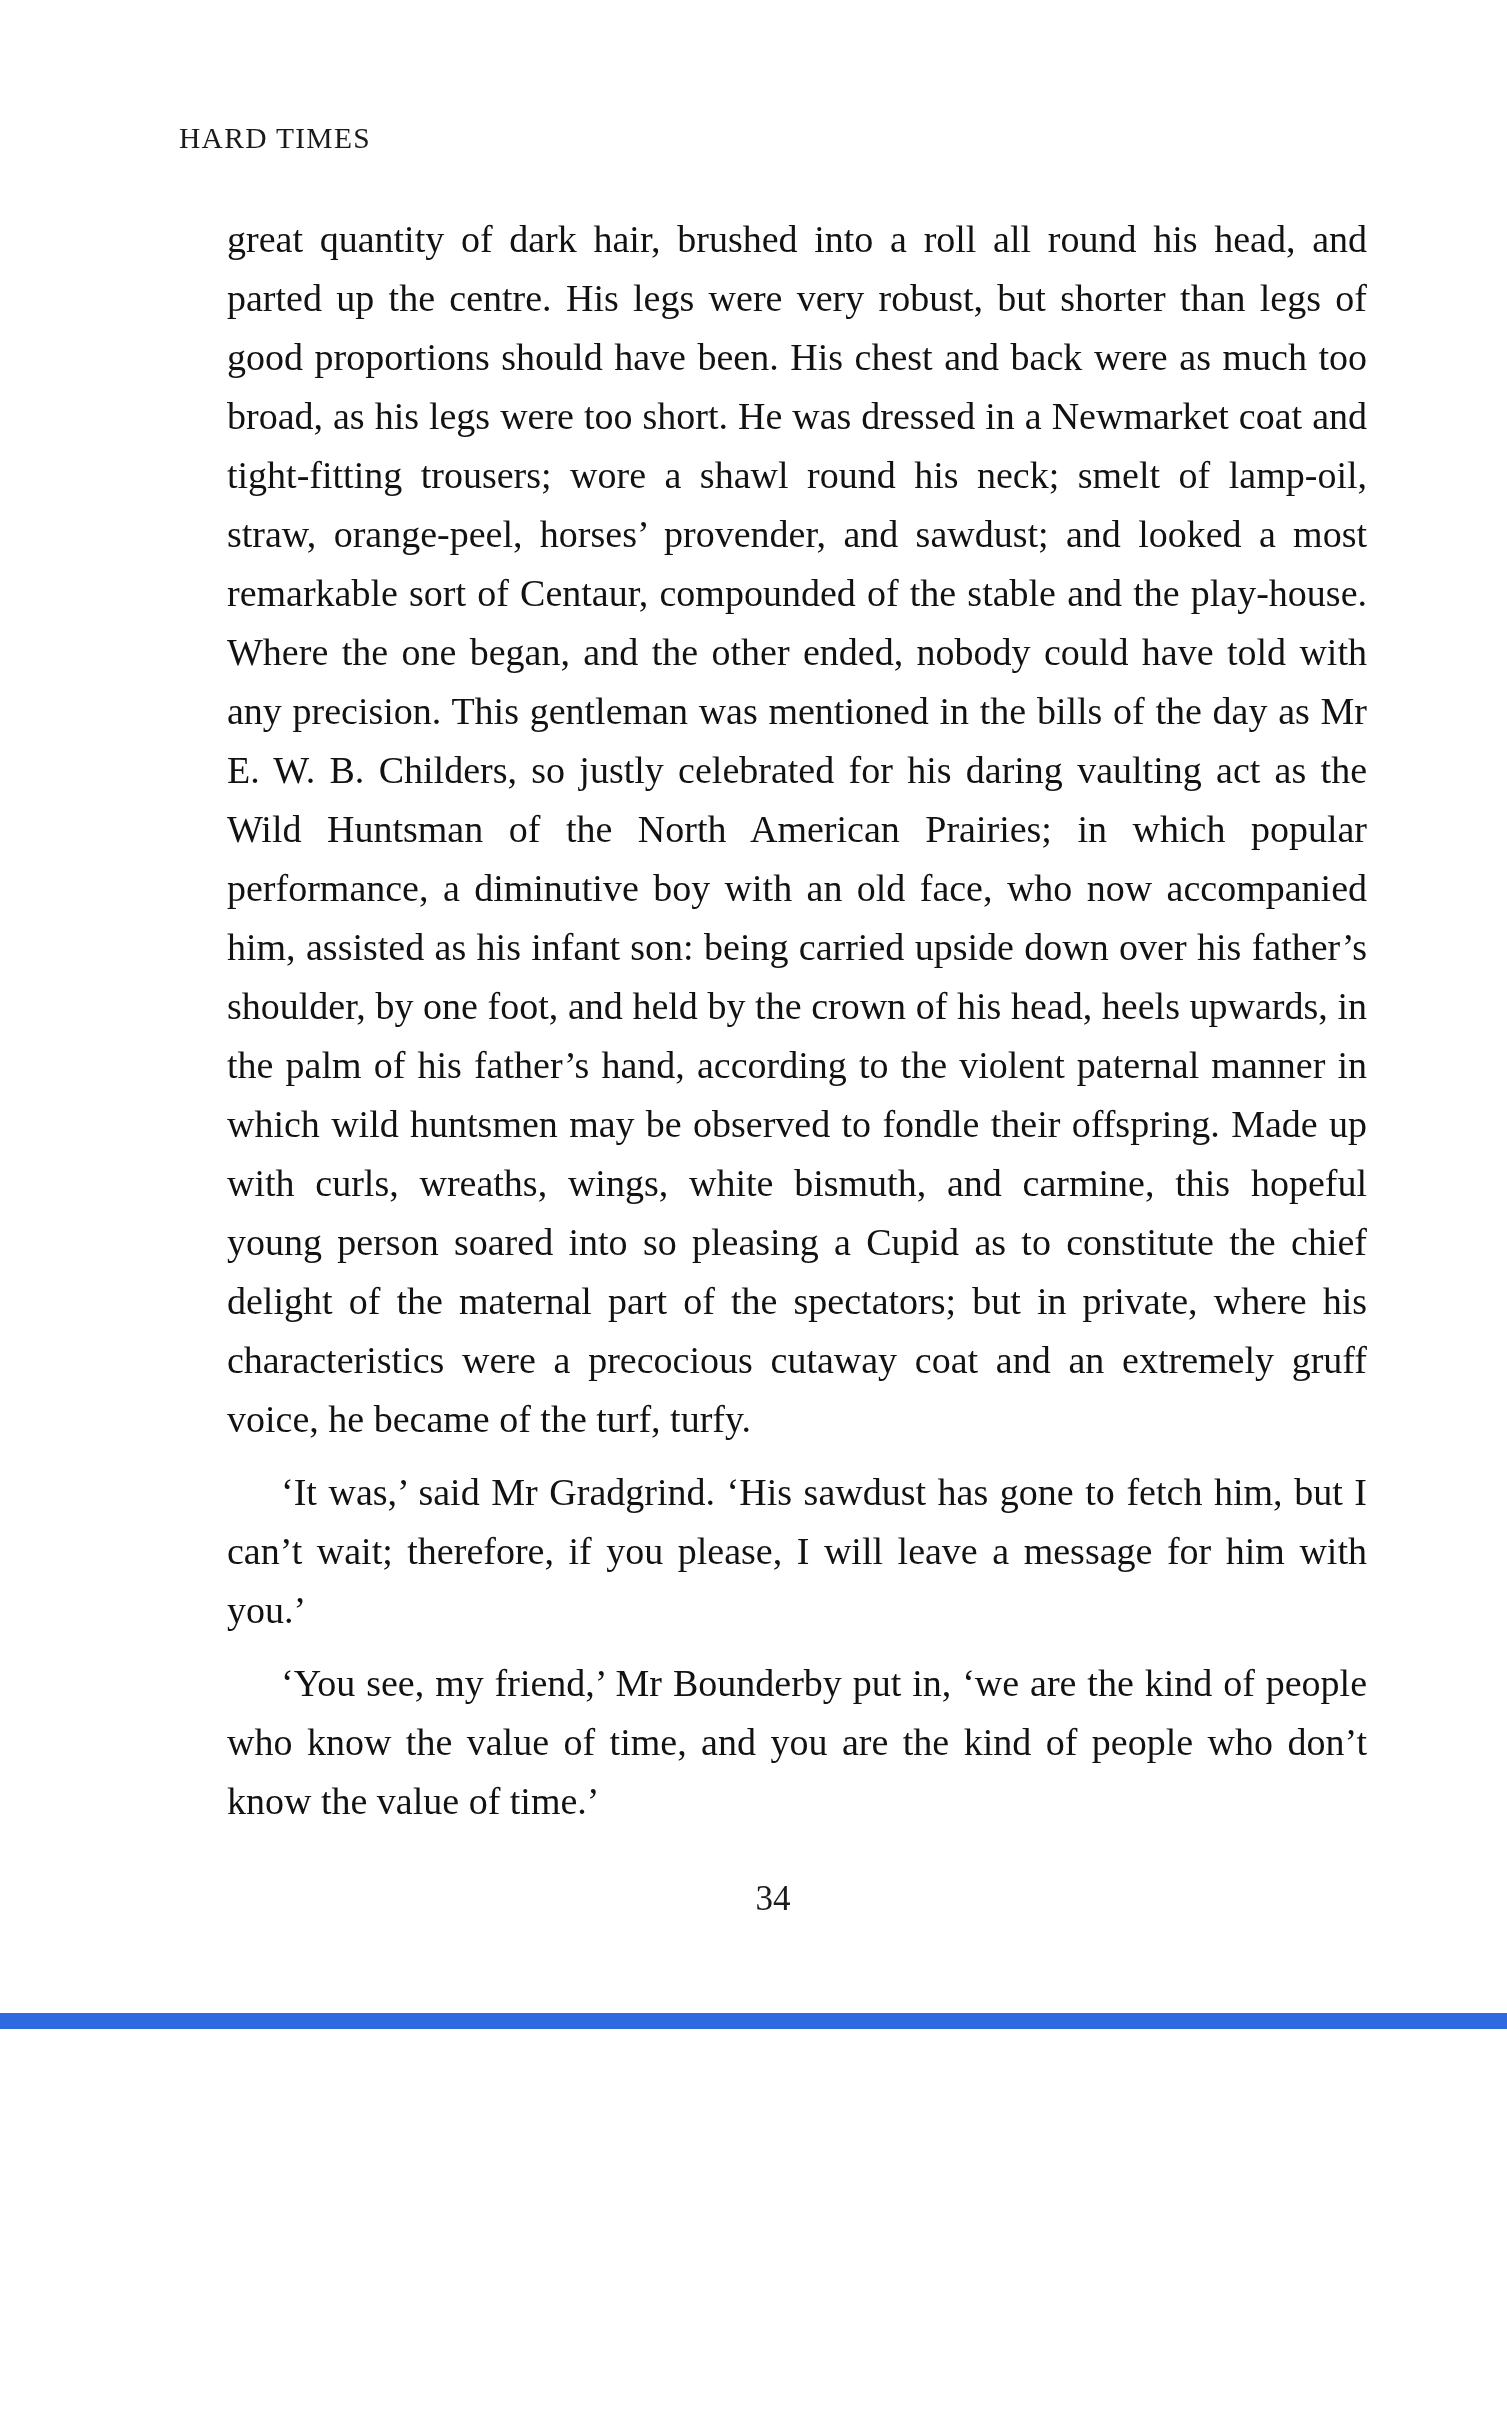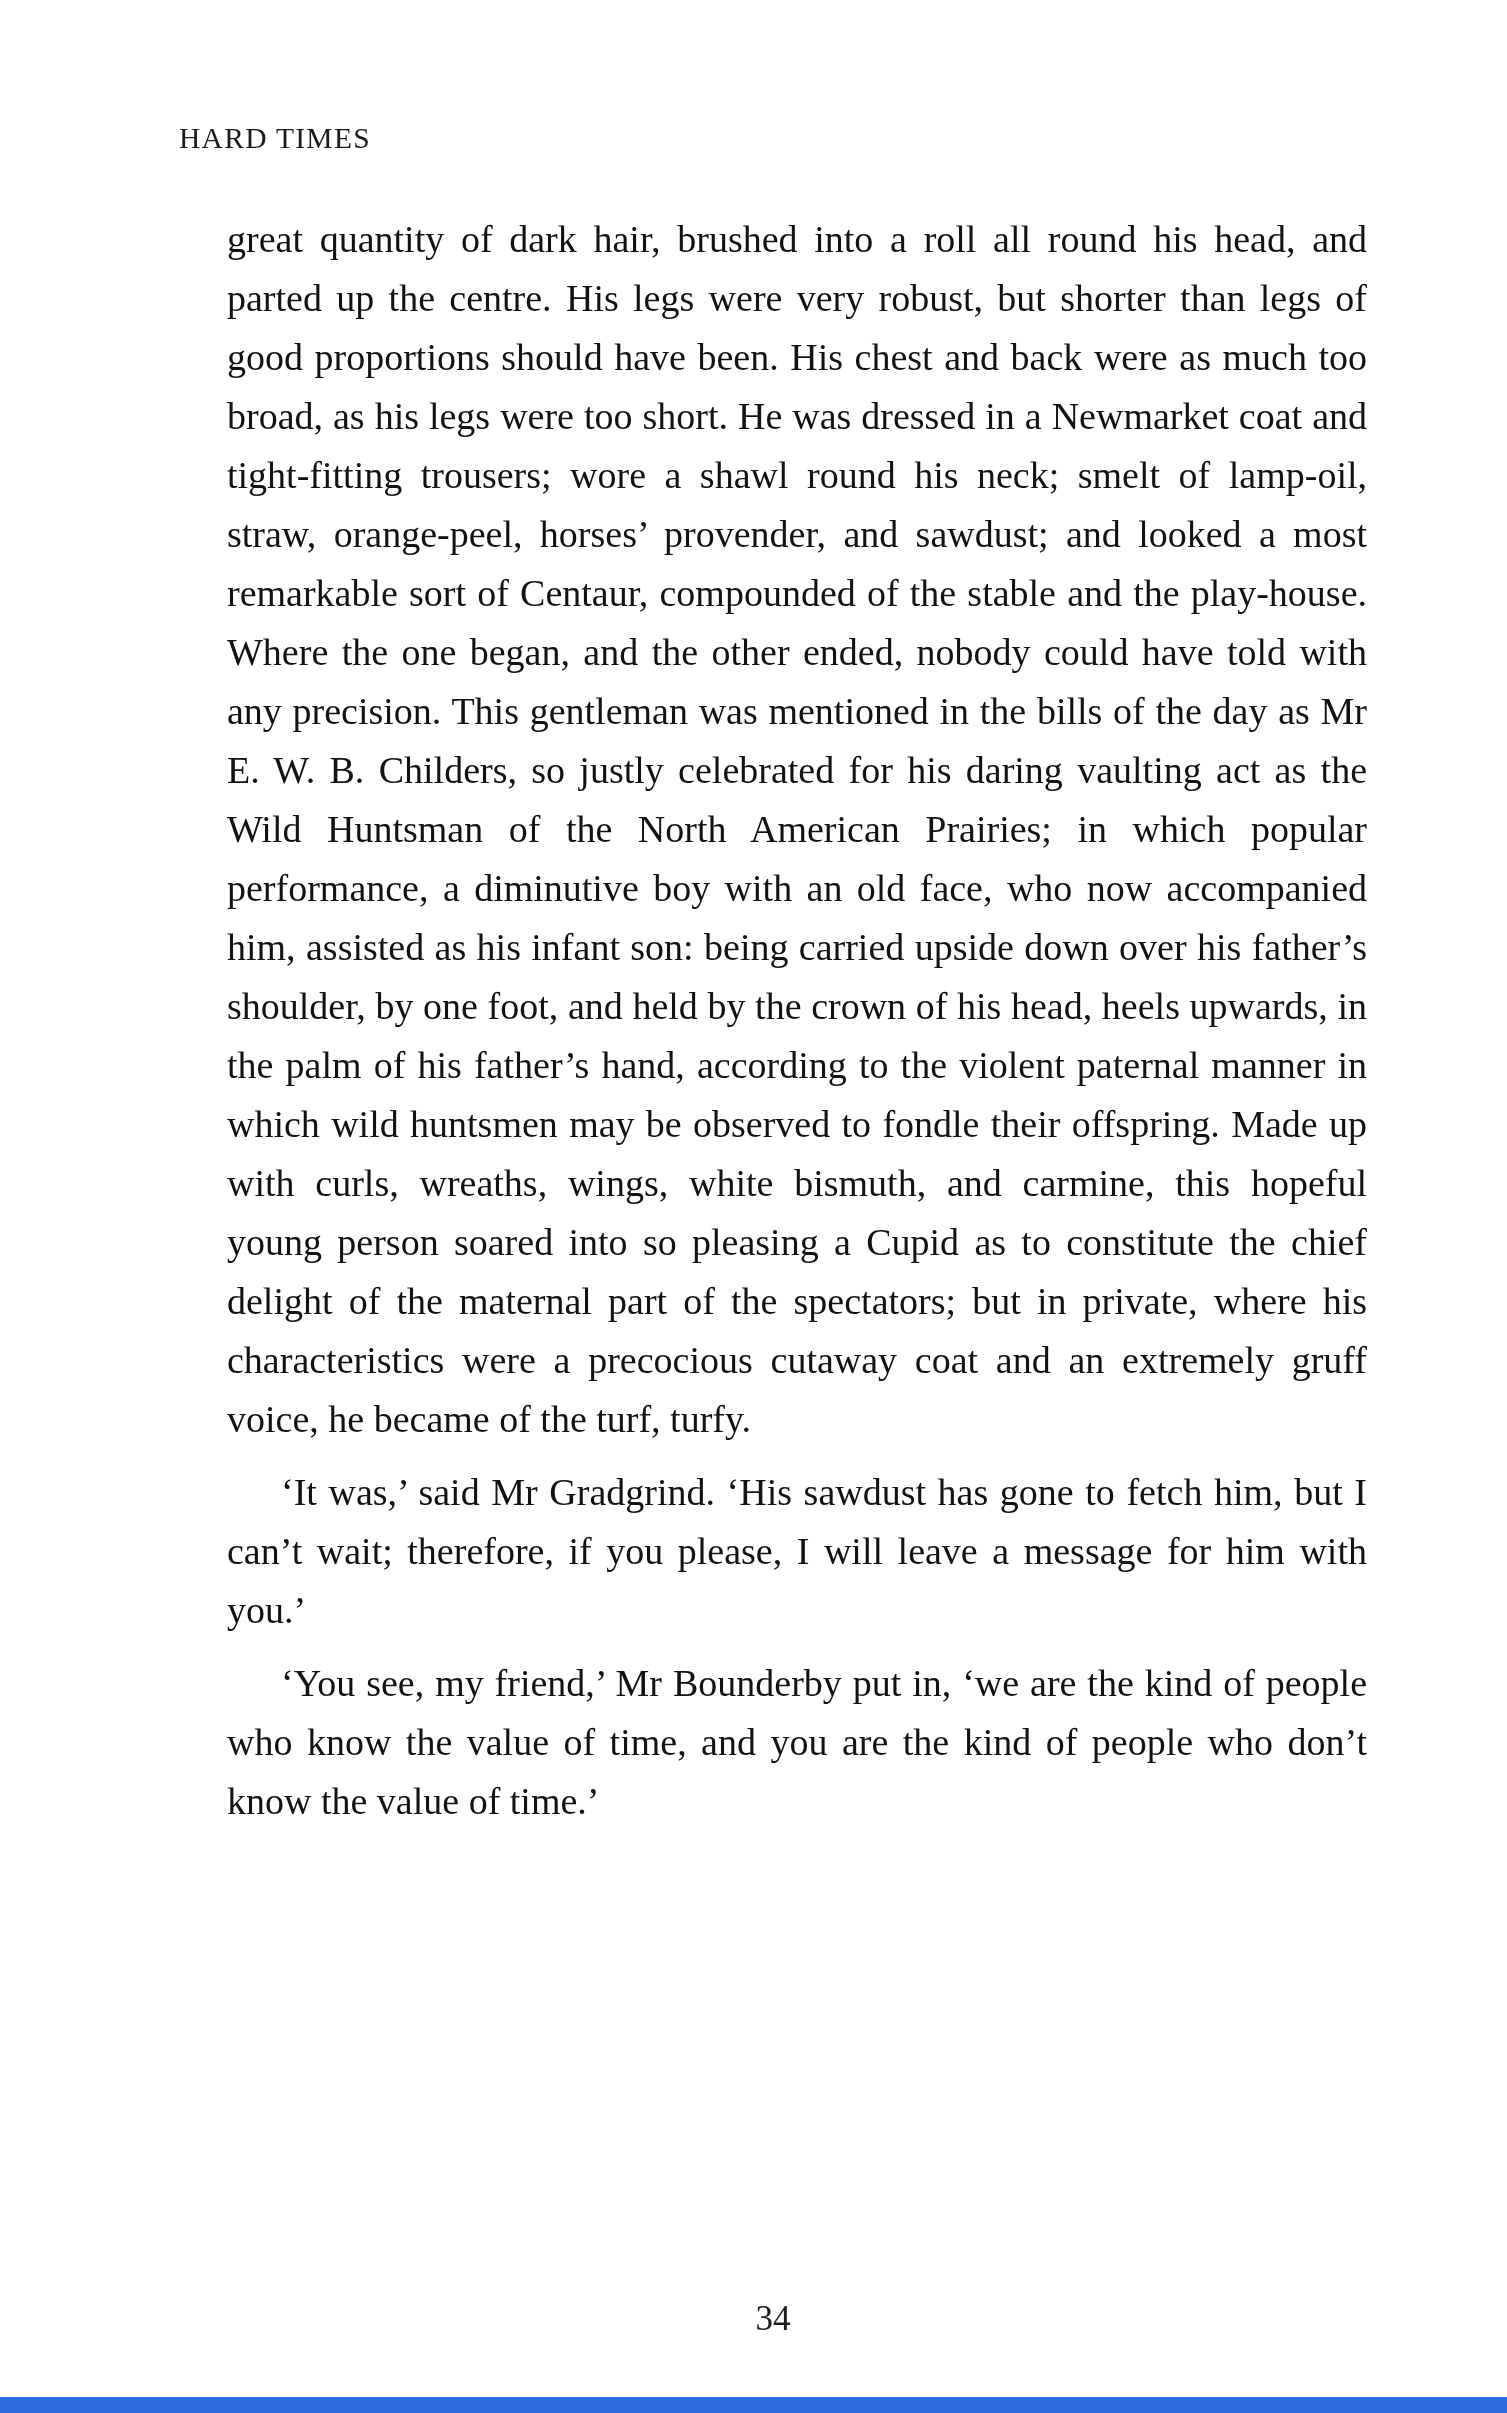--- a/index.html
+++ b/index.html
@@ -8,21 +8,21 @@
     width: 1508px;
     height: 2413px;
     background: #ffffff;
     font-family: "Liberation Serif", "DejaVu Serif", serif;
     color: #161616;
   }
 
   .page {
     position: relative;
     width: 1508px;
-    height: 2413px;
+    height: 2029px;
     display: flex;
     flex-direction: column;
     padding: 122px 141px 0 179px;
   }
 
   .running-header {
     font-size: 29.5px;
     letter-spacing: 1.3px;
     font-weight: 400;
     color: #1b1b1b;
@@ -47,21 +47,21 @@
 
   .text-block p.indent {
     text-indent: 54px;
   }
 
   .page-number {
     margin-top: auto;
     text-align: center;
     font-size: 35px;
     color: #1b1b1b;
-    padding-bottom: 74px;
+    padding-bottom: 110px;
   }
 
   .bottom-bar {
     position: absolute;
     left: 0;
     bottom: 0;
     width: 100%;
     height: 16.3px;
   }
 </style>

